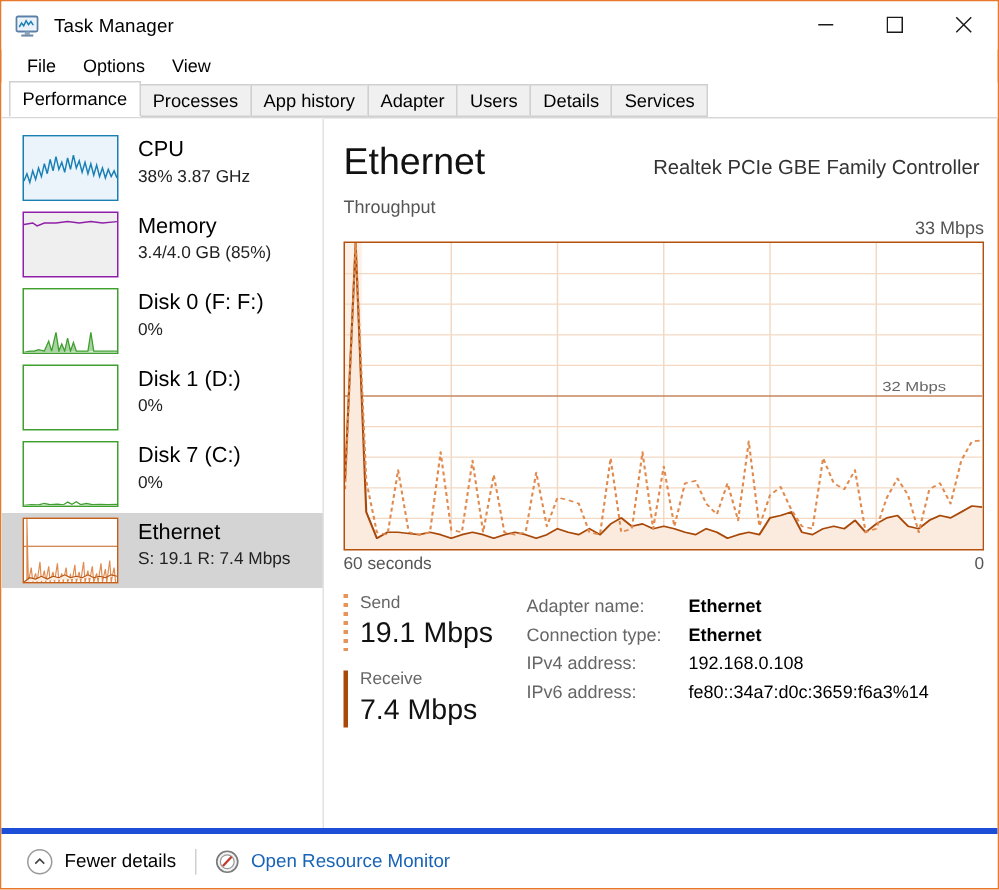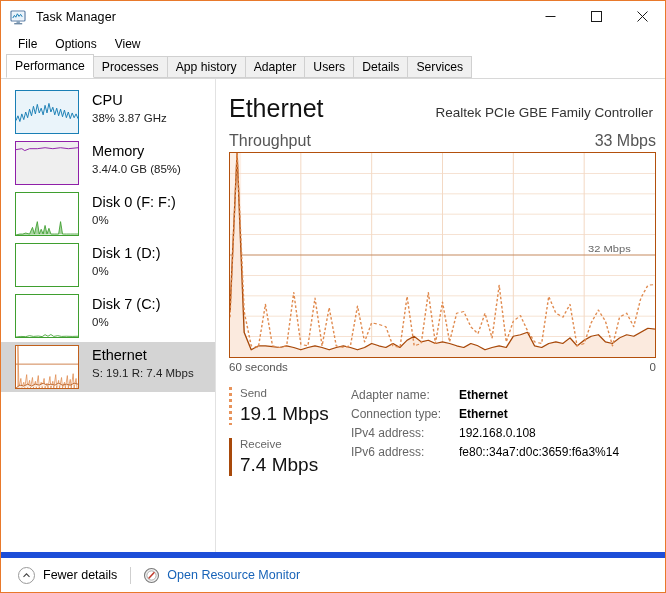--- a/index.html
+++ b/index.html
@@ -89,21 +89,21 @@
   .sb-sub { font-size:11.5px; color:#222; line-height:16px; white-space:nowrap; }
   .sb-scroll {
     position:absolute; right:1px; top:0; width:5px; height:100%;
   }
   .sb-divider { position:absolute; right:0; top:0; bottom:0; width:1px; background:#e2e2e2; }
   
   .main { flex:1 1 auto; position:relative; padding:14px 9px 0 13px; min-width:0; }
   .main-head { display:flex; align-items:baseline; }
   .main-title { font-size:25px; color:#111; line-height:30px; font-weight:400; }
   .main-sub { font-size:13.5px; color:#333; margin-left:auto; padding-right:3px; line-height:22px; }
-  .chart-labels { display:flex; margin-top:8px; font-size:16px; color:#555; }
+  .chart-labels { display:flex; margin-top:8px; font-size:12px; color:#555;flex-direction:column; }
   .chart-labels .right { margin-left:auto; }
   .chart-box {
     margin-top:2px;
     height:206px;
     border:1px solid #b3500c;
     position:relative;
     background:#ffffff;
     overflow:hidden;
   }
   .chart-box svg { display:block; width:100%; height:100%; }
@@ -125,21 +125,21 @@
   .inforow { display:flex; line-height:19px; }
   .infokey { flex:0 0 108px; font-size:12px; color:#666; }
   .infoval { font-size:12px; color:#000; white-space:nowrap; }
   .infoval.bold { font-weight:bold; }
   
   .statusbar {
     flex:0 0 40px; height:40px;
     display:flex; align-items:center;
     padding-left:17px;
     background:#ffffff;
-    border-top:6px solid #1d4ed8;
+    border-top:4px solid #1d4ed8;
   }
   .fewer { display:flex; align-items:center; }
   .fewer .chev { width:17px; height:17px; border-radius:50%; border:1px solid #9a9a9a; display:flex; align-items:center; justify-content:center; }
   .fewer .lbl { font-size:12.5px; color:#000; margin-left:8px; }
   .sep { width:1px; height:17px; background:#cfcfcf; margin:0 12px 0 13px; }
   .orm { display:flex; align-items:center; }
   .orm .ormicon { width:17px; height:17px; flex:0 0 17px; }
   .orm .lbl { font-size:12.5px; color:#1763b8; margin-left:7px; }
 </style>
 </head>

